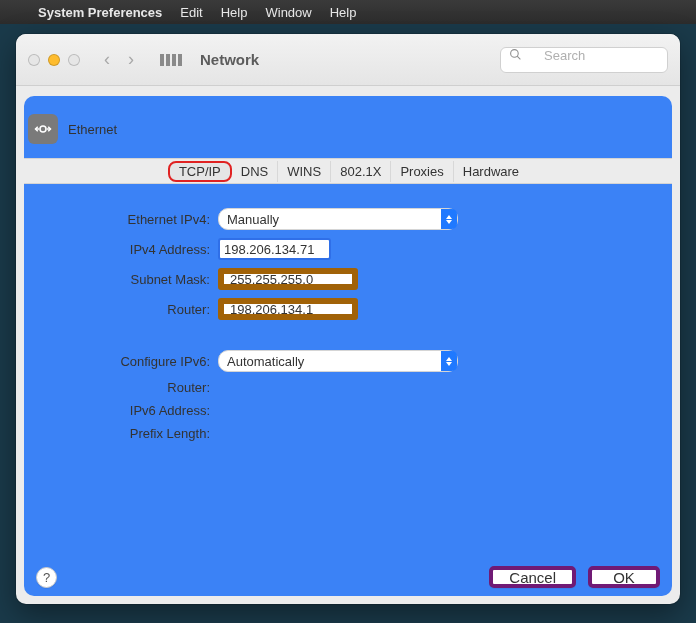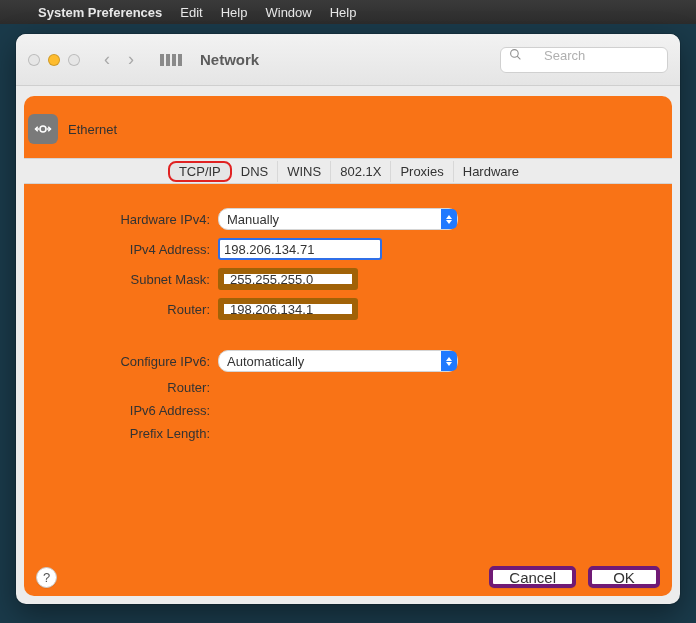--- a/index.html
+++ b/index.html
@@ -72,21 +72,21 @@
       font-size: 13px; color: #555; width: 100%;
     }
     .search input::placeholder { color: #b0b0b0; }
 
     
     .sheet {
       position: absolute;
       left: 8px; right: 8px;
       top: 62px;
       bottom: 8px;
-      background: #f97316;
+      background: #3b82f6;
       border-radius: 10px;
     }
     .sheet-header {
       display: flex;
       align-items: center;
       gap: 10px;
       padding: 18px 0 8px 4px;
     }
     .eth-icon {
       width: 30px; height: 30px;
@@ -159,21 +159,21 @@
       background: #fff;
       border: 6px solid #a16207;
       border-radius: 3px;
       padding: 0 6px;
       font-size: 13px;
       color:#333;
       outline:none;
     }
     .textfield.focus {
       border: 2.5px solid #2f6fe8;
-      width: 164px;
+      width: 113px;
       padding: 0 4px;
     }
     .gap { height: 14px; grid-column: 1 / span 2; }
 
     .footer {
       position: absolute;
       left: 0; right: 0; bottom: 8px;
       padding: 0 12px;
       display: flex;
       align-items: center;
@@ -277,21 +277,21 @@
         <div class="tab">DNS</div>
         <div class="tab">WINS</div>
         <div class="tab">802.1X</div>
         <div class="tab">Proxies</div>
         <div class="tab">Hardware</div>
       </div>
     </div>
 
     <div class="panel">
       <div class="form">
-        <label>Hardware IPv4:</label>
+        <label>Ethernet IPv4:</label>
         <div class="select">
           <span>Manually</span>
           <span class="chevrons">
               <span class="chev up"></span>
               <span class="chev down"></span>
             </span>
         </div>
 
         <label>IPv4 Address:</label>
         <input class="textfield focus" value="198.206.134.71" style="">

